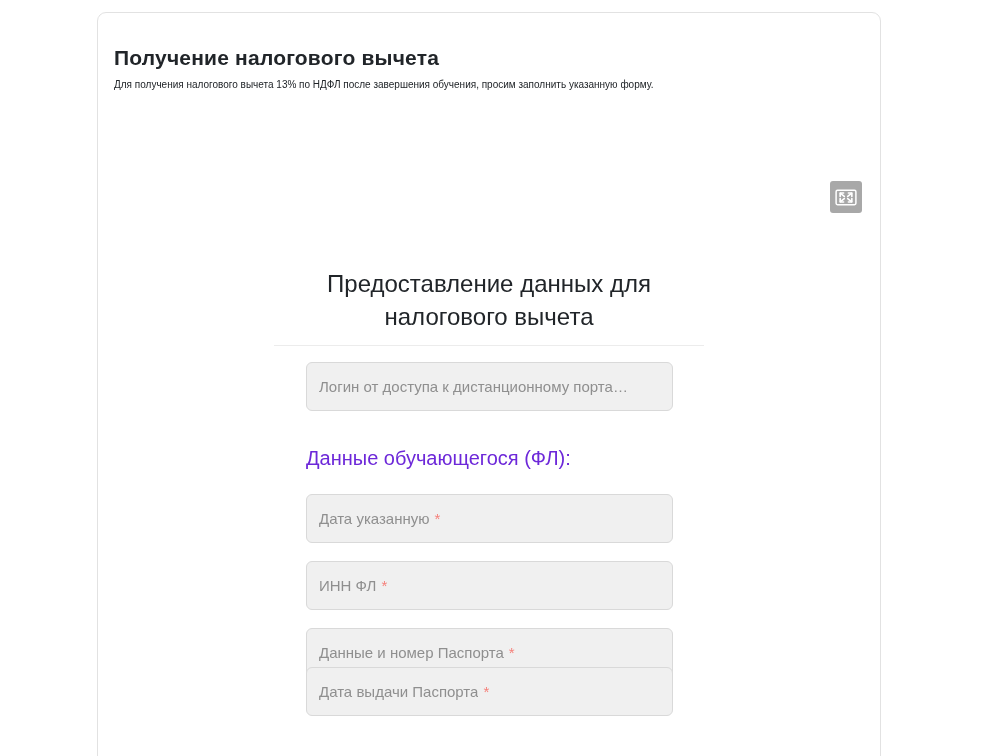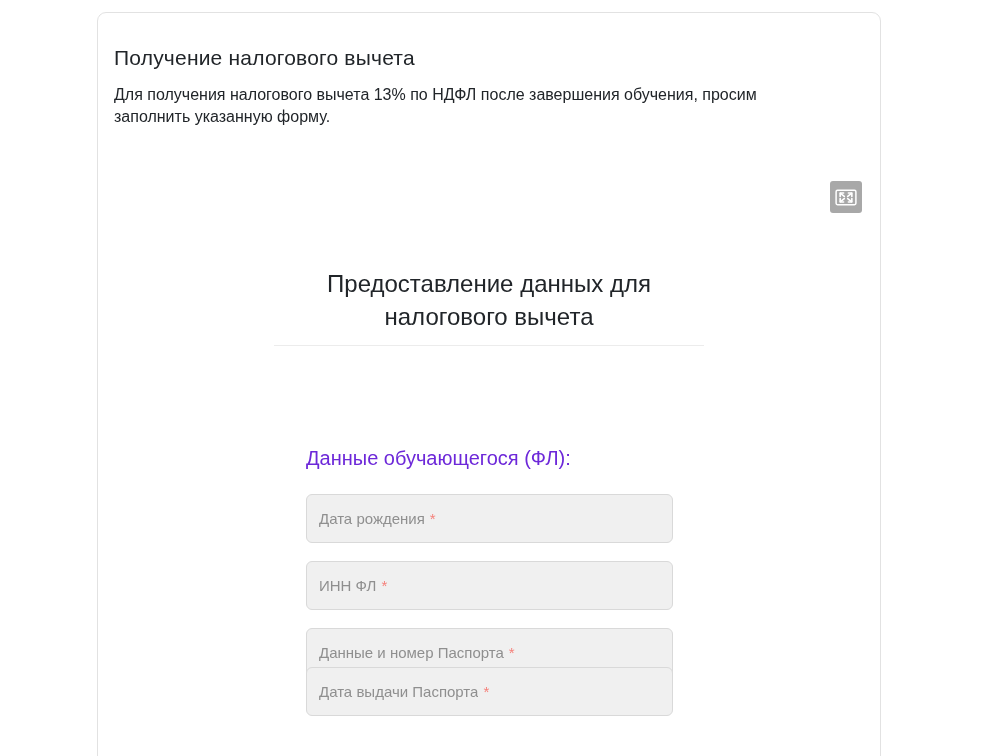--- a/index.html
+++ b/index.html
@@ -18,29 +18,29 @@
     width: 784px; height: 1100px;
     background: #ffffff;
     border: 1px solid #e2e2e2;
     border-radius: 9px;
   }
 
   .page-title {
     position: absolute;
     left: 16px; top: 33px;
     font-size: 21px;
-    font-weight: normal;
+    font-weight: bold;
     color: #212529;
     letter-spacing: .2px;
   }
   .intro-p1 {
     position: absolute;
-    left: 16px; top: 71px;
+    left: 16px; top: 61px;
     width: 700px;
-    font-size: 16px;
+    font-size: 10px;
     line-height: 22px;
   }
   .intro-p2 {
     position: absolute;
     left: 16px; top: 131px;
     width: 740px;
     font-size: 15px;
     line-height: 22px;
   }
 
@@ -122,25 +122,28 @@
             <path d="M7.5 13.5 V18.5 H12.5"></path>
           <path d="M18.5 13.5 L24 18"></path>
             <path d="M24.5 13.5 V18.5 H19.5"></path>
         </svg>
       </span>
     </button>
 
     <h2 class="form-title">Предоставление данных для налогового вычета</h2>
     <div class="divider"></div>
 
+    <div class="field f-login">
+      <span class="ph">Логин от доступа к дистанционному порта…</span>
+    </div>
 
     <h3 class="section-heading">Данные обучающегося (ФЛ):</h3>
 
     <div class="field f-birth">
-      <span class="ph">Дата рождения</span>
+      <span class="ph">Дата указанную</span>
       <span class="req">*</span>
     </div>
 
     <div class="field f-inn">
       <span class="ph">ИНН ФЛ</span>
       <span class="req">*</span>
     </div>
 
     <div class="field f-passport">
       <span class="ph">Данные и номер Паспорта</span>

